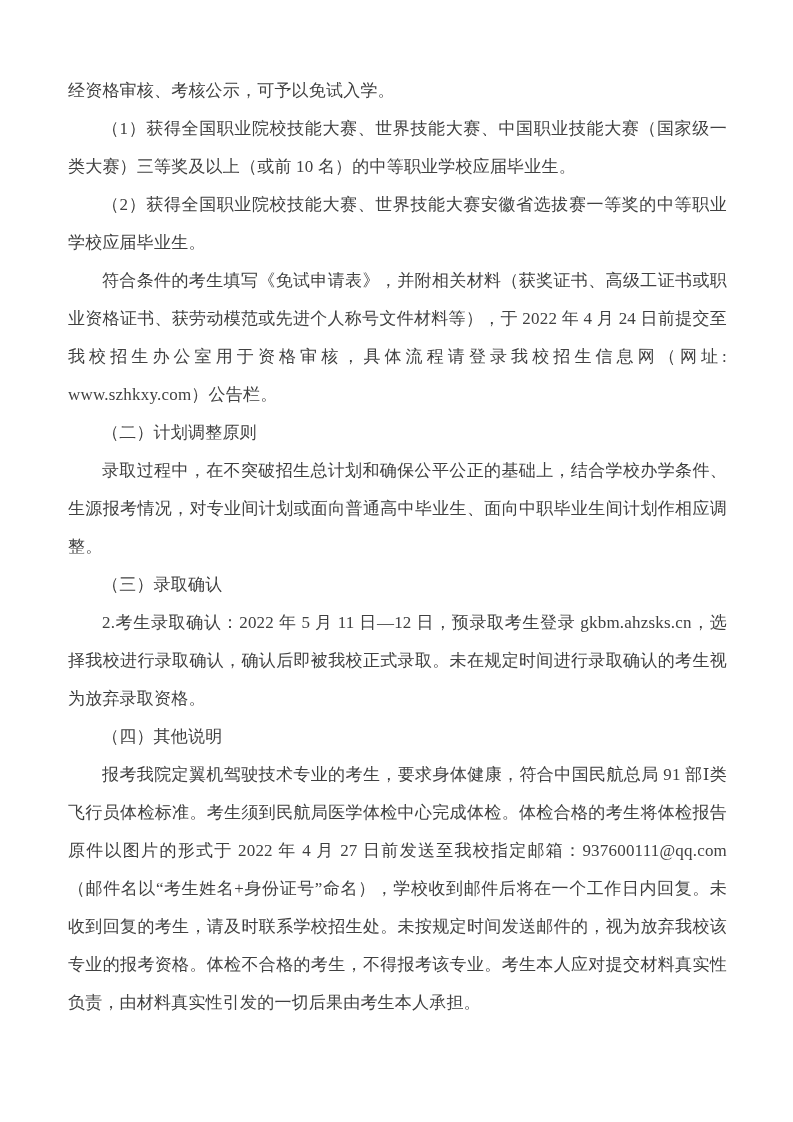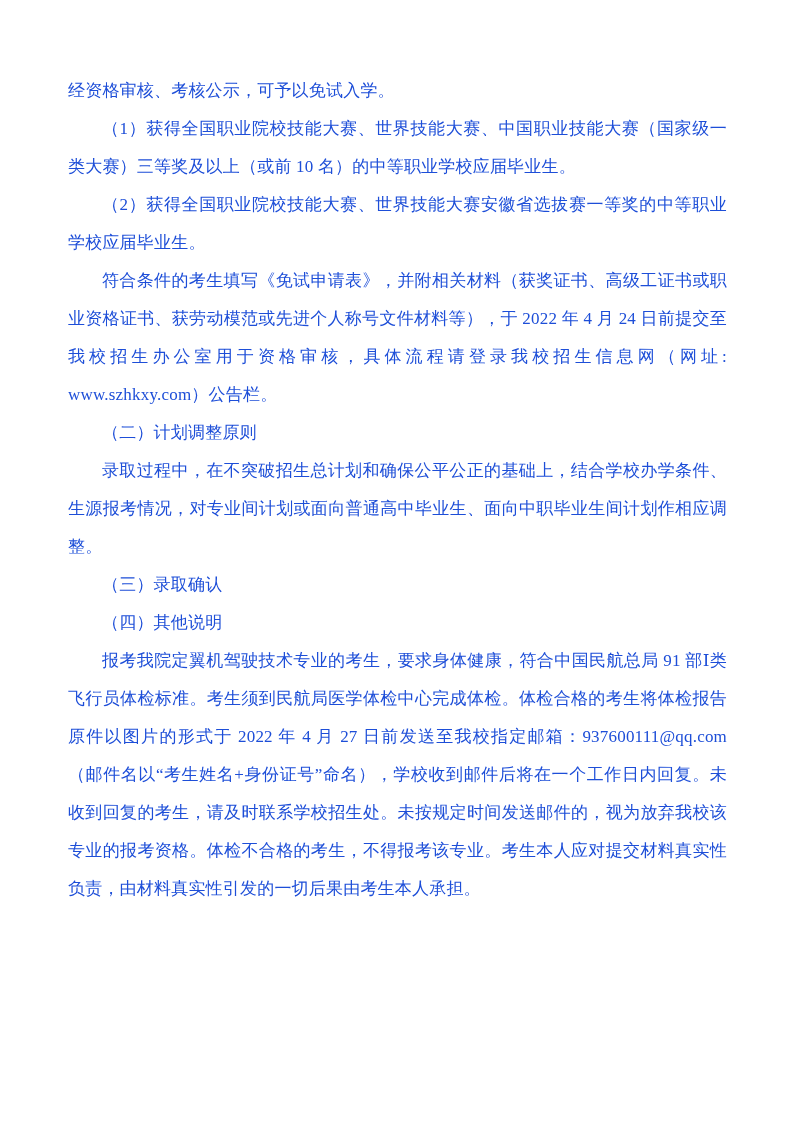--- a/index.html
+++ b/index.html
@@ -18,21 +18,21 @@
     padding: 72px 66px 0 68px;
     overflow: hidden;
   }
   .doc-body {
     width: 100%;
   }
   .para {
     margin: 0;
     font-size: 17px;
     line-height: 38px;
-    color: #1d4ed8;
+    color: #404040;
     text-align: justify;
     letter-spacing: 0.2px;
   }
   .para.indent {
     text-indent: 2em;
   }
   .para.heading {
     font-weight: normal;
   }
 </style>
@@ -41,16 +41,17 @@
 
 <div class="page">
   <div class="doc-body" id="doc-body">
       <p class="para body"><span>经资格审核、考核公示，可予以免试入学。</span></p>
       <p class="para body indent"><span>（1）获得全国职业院校技能大赛、世界技能大赛、中国职业技能大赛（国家级一类大赛）三等奖及以上（或前 10 名）的中等职业学校应届毕业生。</span></p>
       <p class="para body indent"><span>（2）获得全国职业院校技能大赛、世界技能大赛安徽省选拔赛一等奖的中等职业学校应届毕业生。</span></p>
       <p class="para body indent"><span>符合条件的考生填写《免试申请表》，并附相关材料（获奖证书、高级工证书或职业资格证书、获劳动模范或先进个人称号文件材料等），于 2022 年 4 月 24 日前提交至我校招生办公室用于资格审核，具体流程请登录我校招生信息网（网址: www.szhkxy.com）公告栏。</span></p>
       <p class="para heading indent"><span>（二）计划调整原则</span></p>
       <p class="para body indent"><span>录取过程中，在不突破招生总计划和确保公平公正的基础上，结合学校办学条件、生源报考情况，对专业间计划或面向普通高中毕业生、面向中职毕业生间计划作相应调整。</span></p>
       <p class="para heading indent"><span>（三）录取确认</span></p>
+      <p class="para body indent"><span>2.考生录取确认：2022 年 5 月 11 日—12 日，预录取考生登录 gkbm.ahzsks.cn，选择我校进行录取确认，确认后即被我校正式录取。未在规定时间进行录取确认的考生视为放弃录取资格。</span></p>
       <p class="para heading indent"><span>（四）其他说明</span></p>
       <p class="para body indent"><span>报考我院定翼机驾驶技术专业的考生，要求身体健康，符合中国民航总局 91 部Ⅰ类飞行员体检标准。考生须到民航局医学体检中心完成体检。体检合格的考生将体检报告原件以图片的形式于 2022 年 4 月 27 日前发送至我校指定邮箱：937600111@qq.com（邮件名以“考生姓名+身份证号”命名），学校收到邮件后将在一个工作日内回复。未收到回复的考生，请及时联系学校招生处。未按规定时间发送邮件的，视为放弃我校该专业的报考资格。体检不合格的考生，不得报考该专业。考生本人应对提交材料真实性负责，由材料真实性引发的一切后果由考生本人承担。</span></p>
     </div>
 </div>
 
 </body></html>

